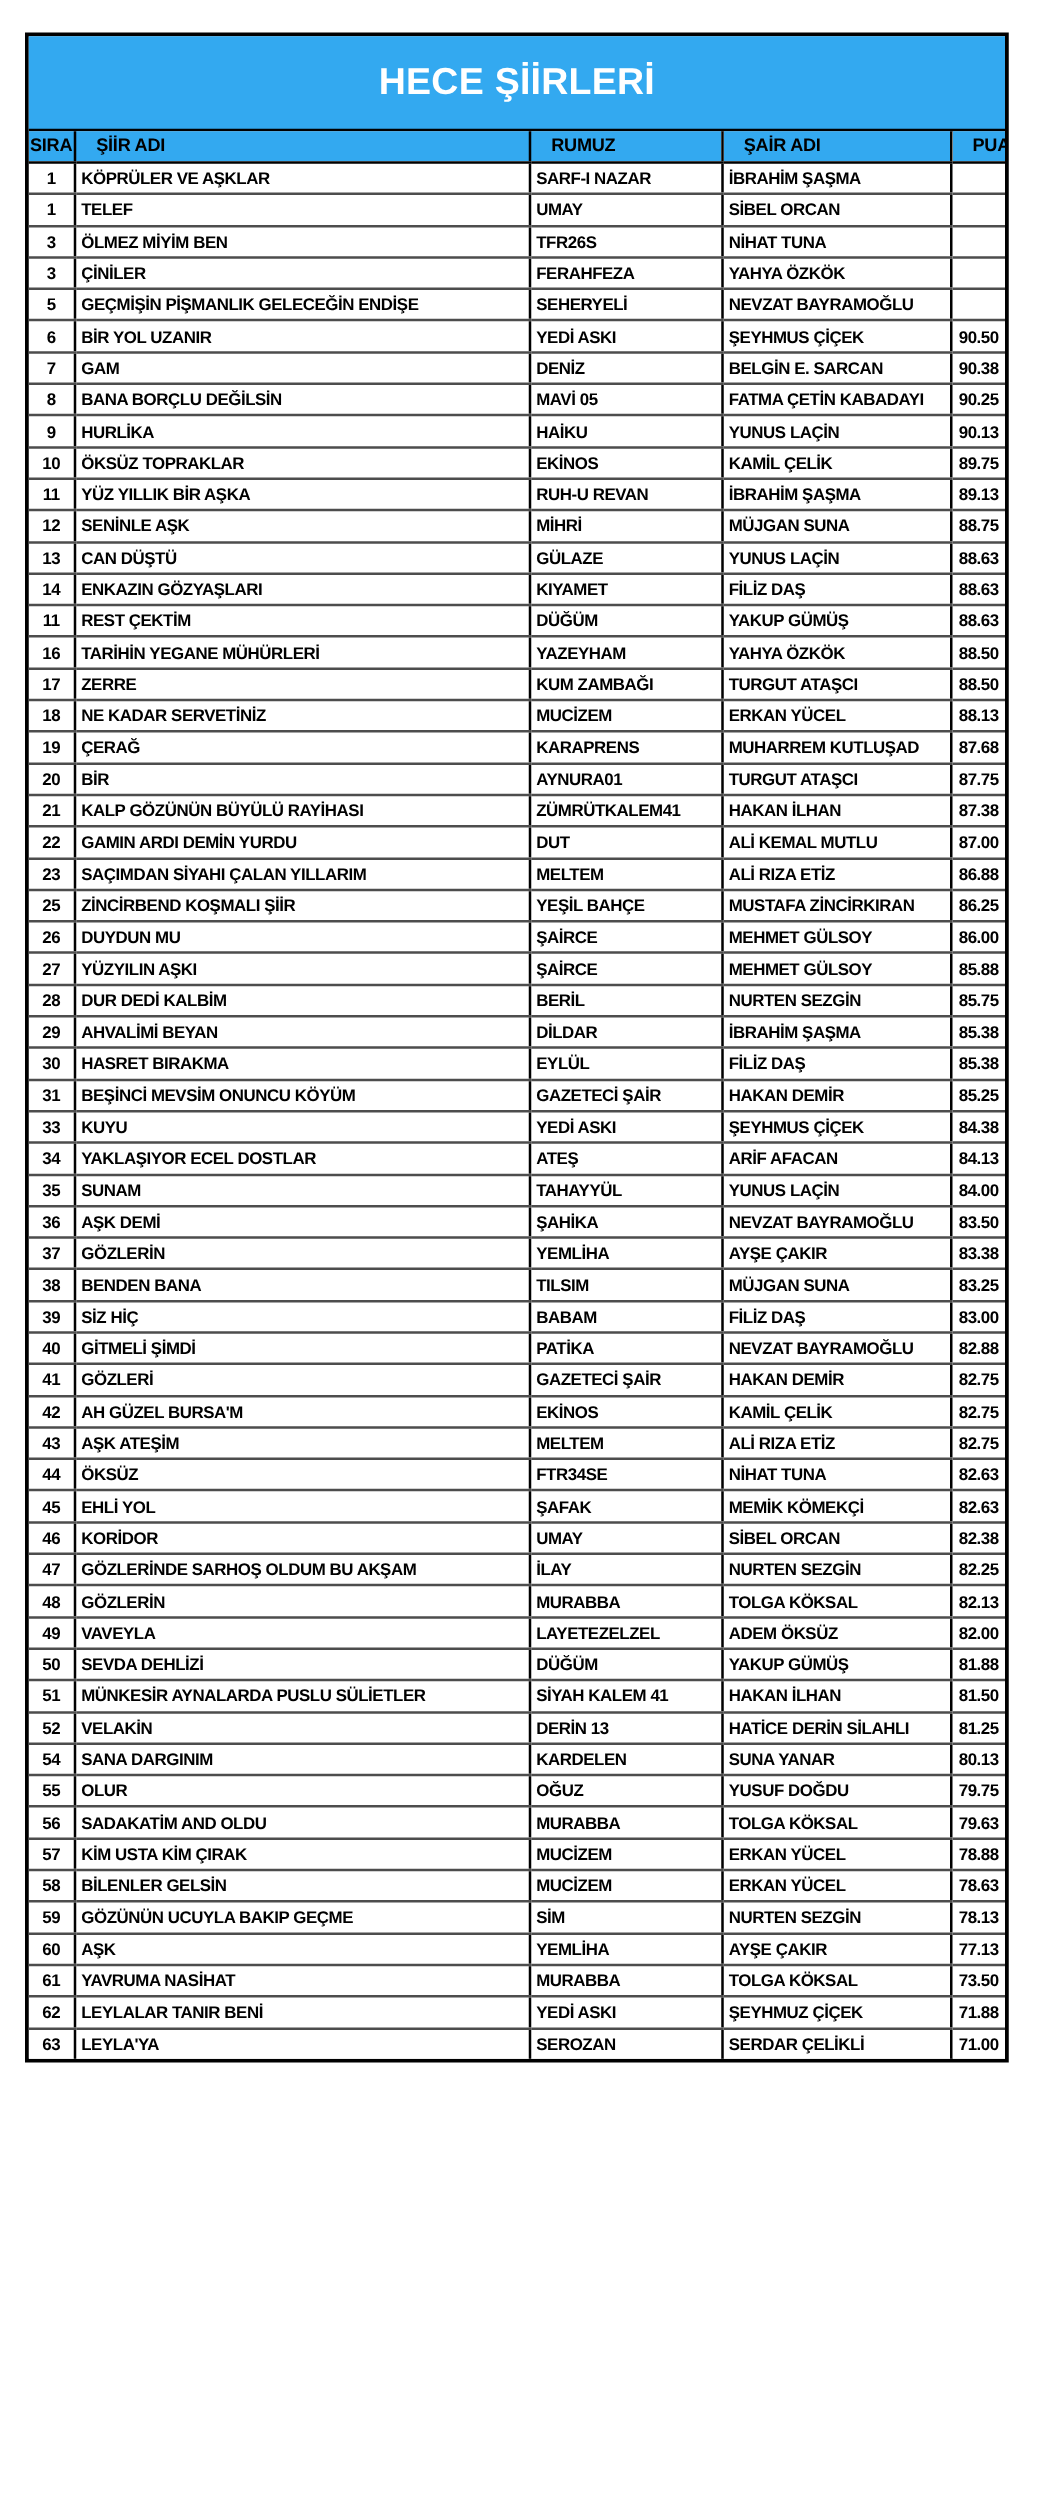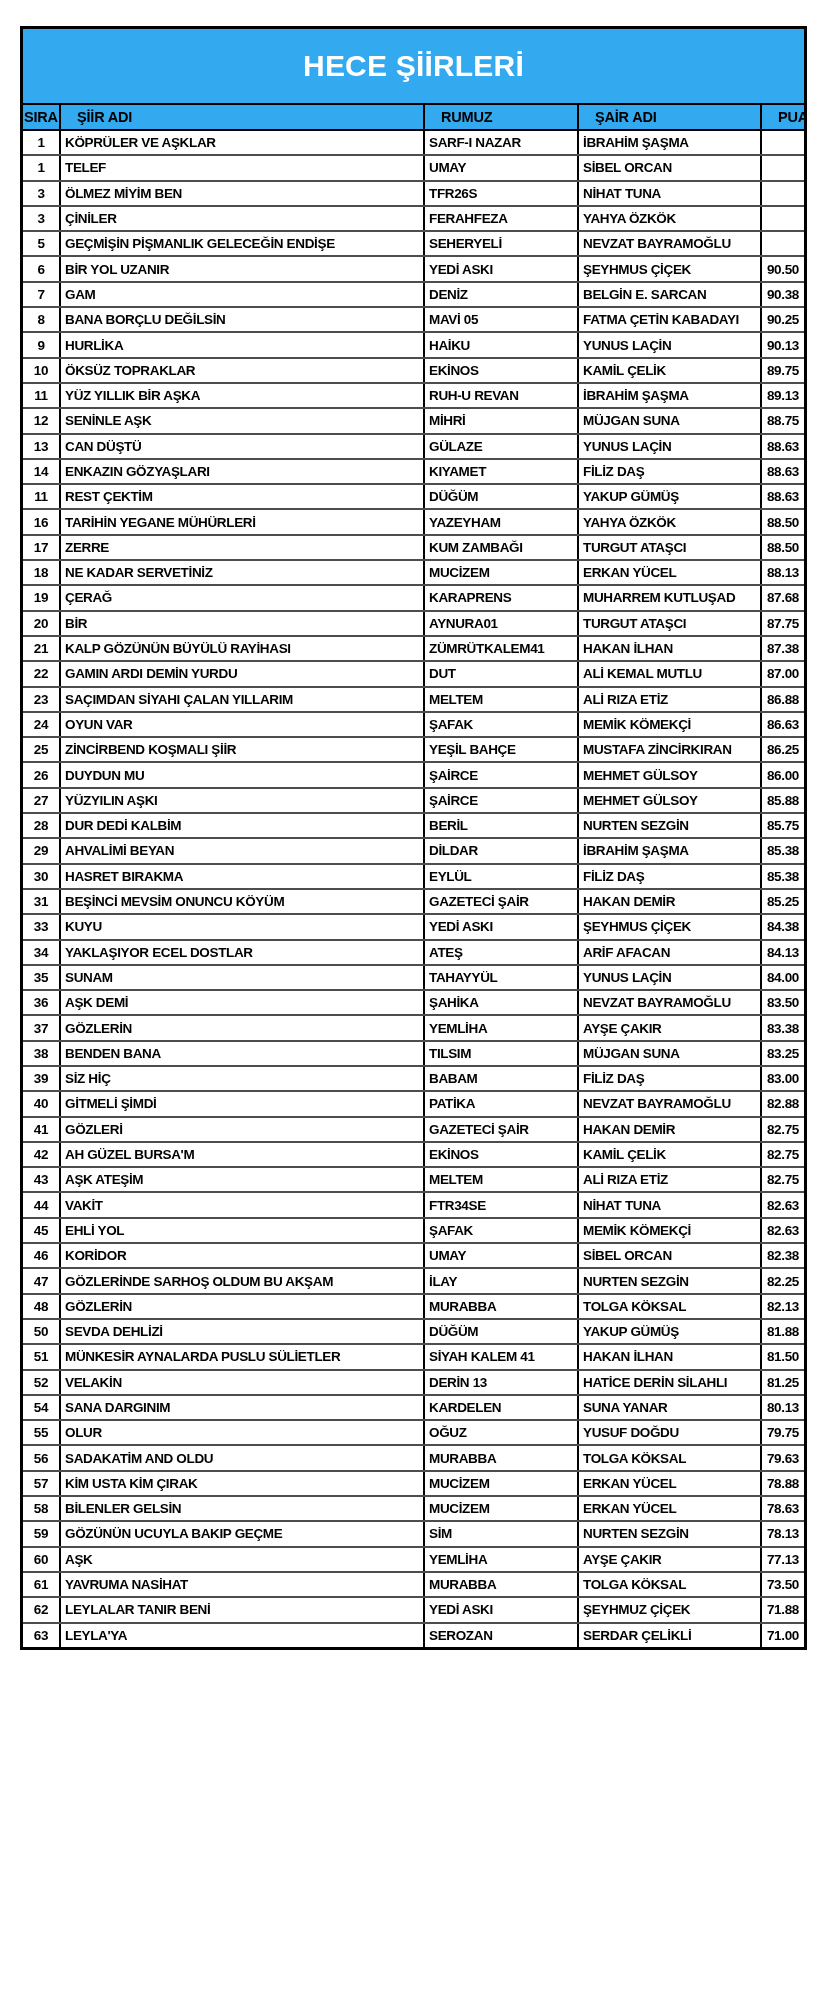--- a/index.html
+++ b/index.html
@@ -254,27 +254,20 @@
             <td class="cell-puan">87.00</td>
           </tr>
           <tr>
             <td class="cell-sira">23</td>
             <td class="cell-poem">SAÇIMDAN SİYAHI ÇALAN YILLARIM</td>
             <td class="cell-rumuz">MELTEM</td>
             <td class="cell-poet">ALİ RIZA ETİZ</td>
             <td class="cell-puan">86.88</td>
           </tr>
           <tr>
-            <td class="cell-sira">24</td>
-            <td class="cell-poem">OYUN VAR</td>
-            <td class="cell-rumuz">ŞAFAK</td>
-            <td class="cell-poet">MEMİK KÖMEKÇİ</td>
-            <td class="cell-puan">86.63</td>
-          </tr>
-          <tr>
             <td class="cell-sira">25</td>
             <td class="cell-poem">ZİNCİRBEND KOŞMALI ŞİİR</td>
             <td class="cell-rumuz">YEŞİL BAHÇE</td>
             <td class="cell-poet">MUSTAFA ZİNCİRKIRAN</td>
             <td class="cell-puan">86.25</td>
           </tr>
           <tr>
             <td class="cell-sira">26</td>
             <td class="cell-poem">DUYDUN MU</td>
             <td class="cell-rumuz">ŞAİRCE</td>
@@ -388,21 +381,21 @@
           </tr>
           <tr>
             <td class="cell-sira">43</td>
             <td class="cell-poem">AŞK ATEŞİM</td>
             <td class="cell-rumuz">MELTEM</td>
             <td class="cell-poet">ALİ RIZA ETİZ</td>
             <td class="cell-puan">82.75</td>
           </tr>
           <tr>
             <td class="cell-sira">44</td>
-            <td class="cell-poem">VAKİT</td>
+            <td class="cell-poem">ÖKSÜZ</td>
             <td class="cell-rumuz">FTR34SE</td>
             <td class="cell-poet">NİHAT TUNA</td>
             <td class="cell-puan">82.63</td>
           </tr>
           <tr>
             <td class="cell-sira">45</td>
             <td class="cell-poem">EHLİ YOL</td>
             <td class="cell-rumuz">ŞAFAK</td>
             <td class="cell-poet">MEMİK KÖMEKÇİ</td>
             <td class="cell-puan">82.63</td>
@@ -420,20 +413,27 @@
             <td class="cell-rumuz">İLAY</td>
             <td class="cell-poet">NURTEN SEZGİN</td>
             <td class="cell-puan">82.25</td>
           </tr>
           <tr>
             <td class="cell-sira">48</td>
             <td class="cell-poem">GÖZLERİN</td>
             <td class="cell-rumuz">MURABBA</td>
             <td class="cell-poet">TOLGA KÖKSAL</td>
             <td class="cell-puan">82.13</td>
+          </tr>
+          <tr>
+            <td class="cell-sira">49</td>
+            <td class="cell-poem">VAVEYLA</td>
+            <td class="cell-rumuz">LAYETEZELZEL</td>
+            <td class="cell-poet">ADEM ÖKSÜZ</td>
+            <td class="cell-puan">82.00</td>
           </tr>
           <tr>
             <td class="cell-sira">50</td>
             <td class="cell-poem">SEVDA DEHLİZİ</td>
             <td class="cell-rumuz">DÜĞÜM</td>
             <td class="cell-poet">YAKUP GÜMÜŞ</td>
             <td class="cell-puan">81.88</td>
           </tr>
           <tr>
             <td class="cell-sira">51</td>

